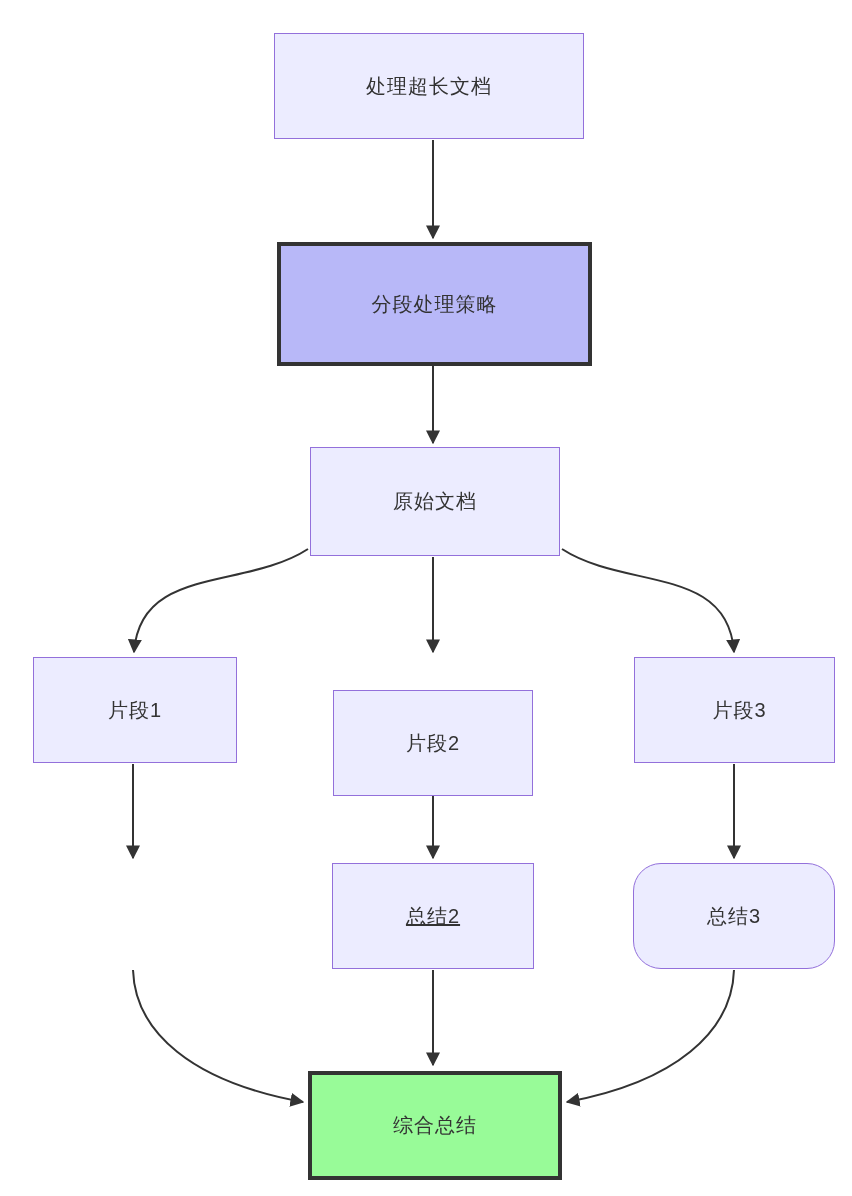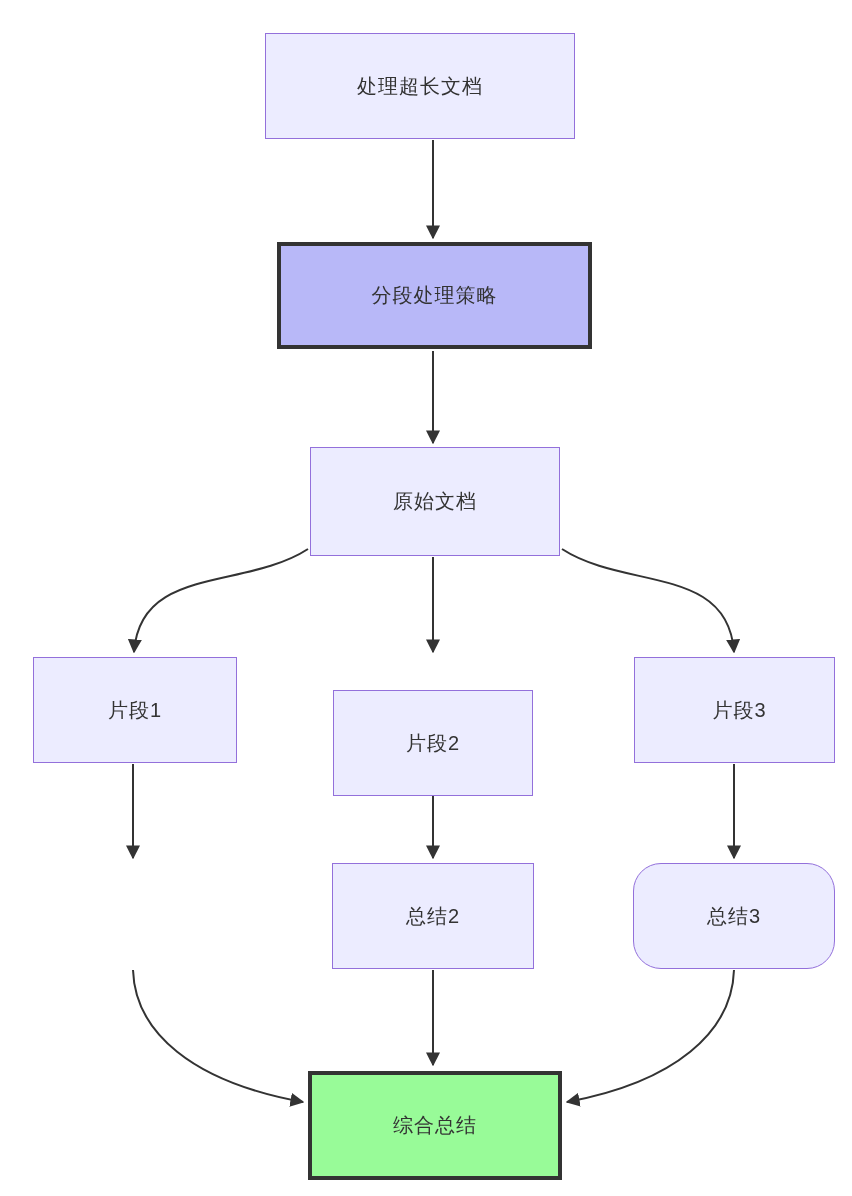--- a/index.html
+++ b/index.html
@@ -39,28 +39,28 @@
   }
   .node.strategy {
     background: var(--strategy-fill, #b8b8f8);
     border: 4px solid var(--dark-border, #333333);
   }
   .node.result {
     background: var(--summary-fill, #98FB98);
     border: 4px solid var(--dark-border, #333333);
   }
   
-  .n-a  { left: 265px; top: 33px;   width: 310px; height: 106px; }
-  .n-b  { left: 277px; top: 242px;  width: 315px; height: 107px; }
+  .n-a  { left: 274px; top: 33px;   width: 310px; height: 106px; }
+  .n-b  { left: 277px; top: 242px;  width: 315px; height: 124px; }
   .n-c  { left: 310px; top: 447px;  width: 250px; height: 109px; }
   .n-d1 { left: 33px;  top: 657px;  width: 204px; height: 106px; }
   .n-d2 { left: 333px; top: 690px;  width: 200px; height: 106px; }
   .n-d3 { left: 634px; top: 657px;  width: 201px; height: 106px; padding-left: 10px; }
   .n-e1 { left: 32px;  top: 863px;  width: 203px; height: 106px; }
-  .n-e2 { left: 332px; top: 863px;  width: 202px; height: 106px; }
+  .n-e2 { left: 332px; top: 863px;  width: 202px; height: 106px; text-decoration: underline; }
   .n-e3 { left: 633px; top: 863px;  width: 202px; height: 106px; border-radius: 28px; }
   .n-f  { left: 308px; top: 1071px; width: 254px; height: 109px; }
   .edge-path {
     fill: none;
     stroke: var(--edge-color, #333333);
     stroke-width: 2px;
   }
 </style>
 </head>
 <body>

